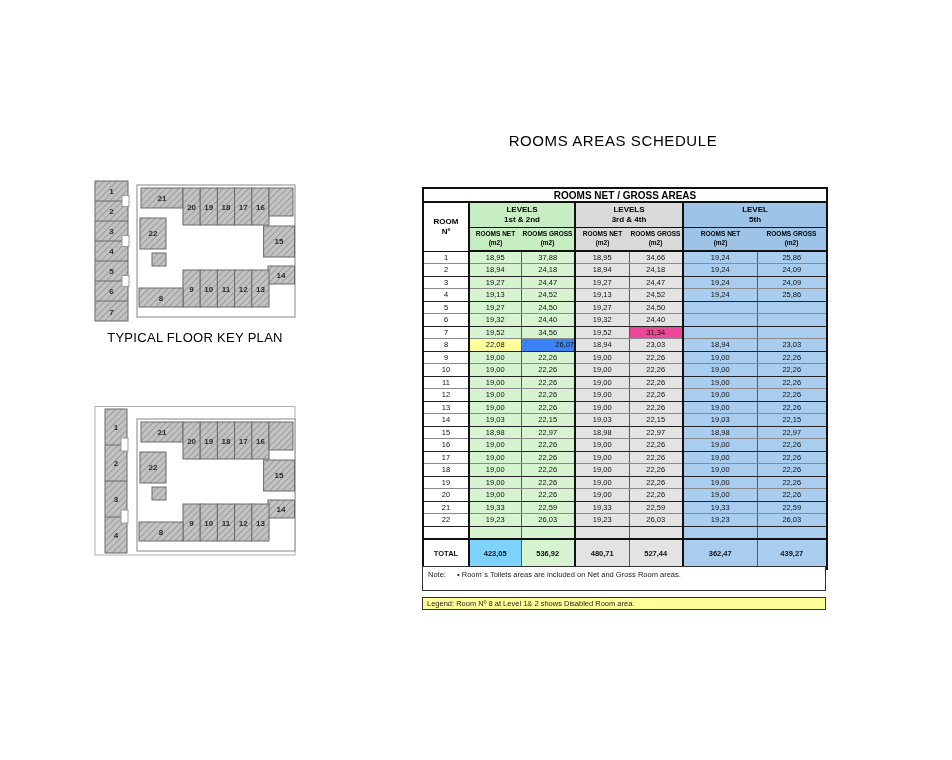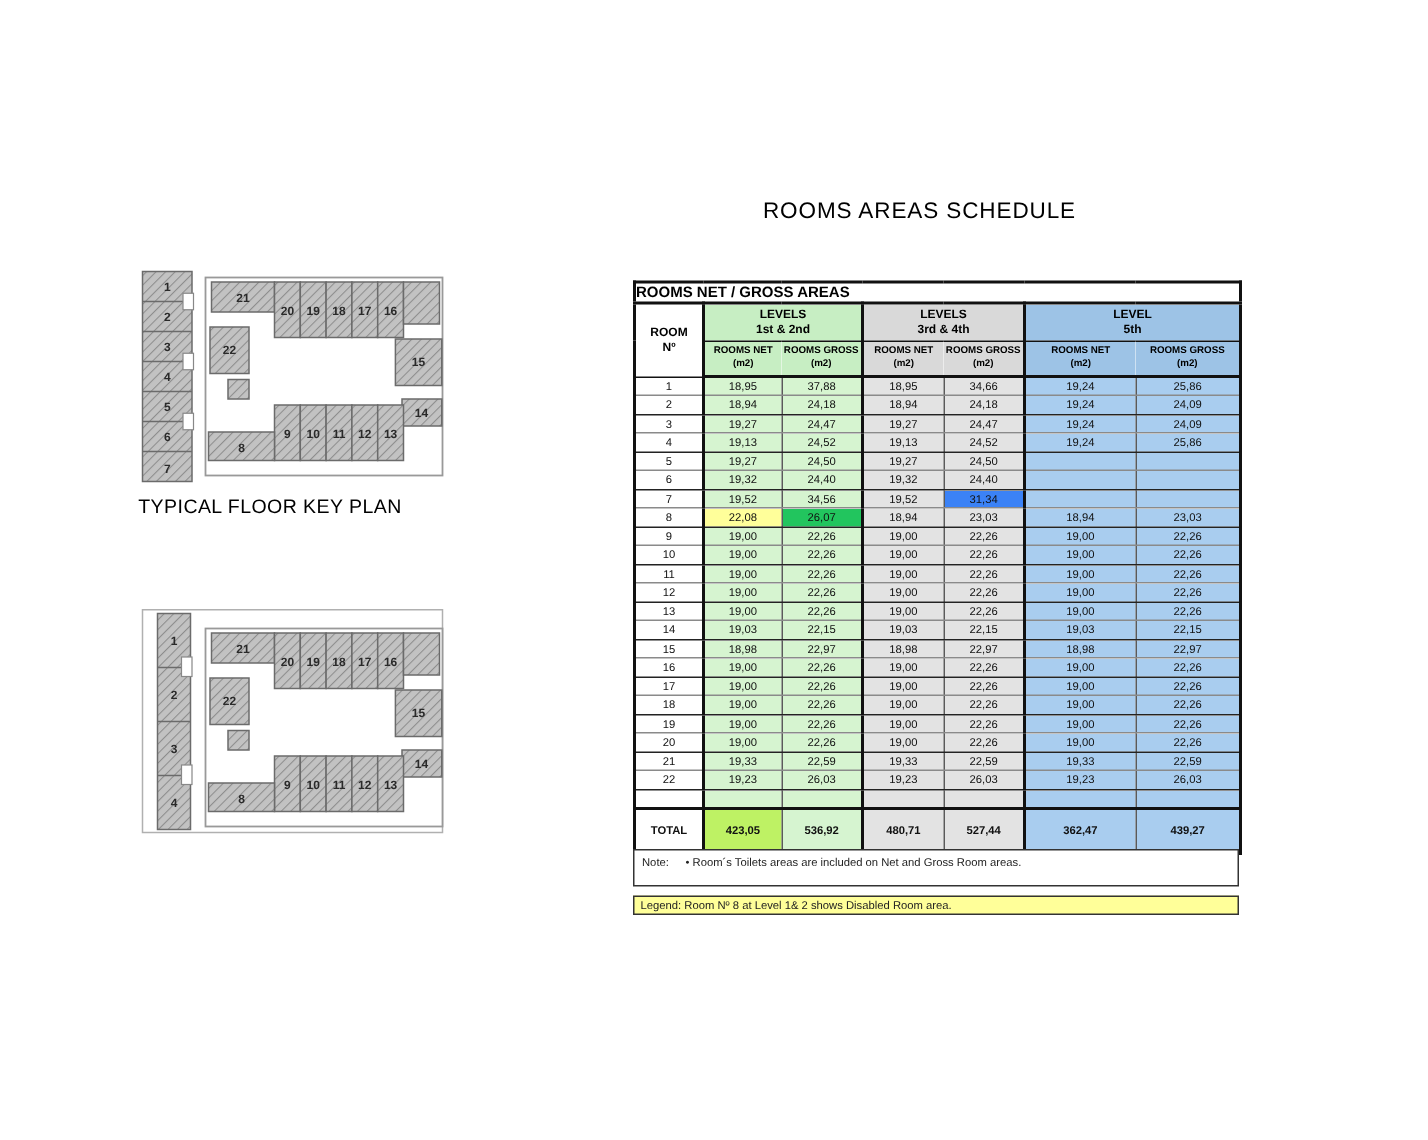--- a/index.html
+++ b/index.html
@@ -6,32 +6,32 @@
   html,body { width:952px; height:760px; background:#ffffff; font-family:"Liberation Sans", sans-serif; }
   .sheet { position:relative; width:952px; height:760px; background:#fff; overflow:hidden; }
 
   .page-title { position:absolute; left:422px; top:132px; width:382px; text-align:center;
     font-size:15px; letter-spacing:0.6px; color:#000; }
 
   
   .plan-svg { position:absolute; }
   #plan-typical { left:93px; top:179px; }
   #plan-level5  { left:93px; top:406px; }
-  .plan-caption { position:absolute; left:78px; width:204px; text-align:center;
+  .plan-caption { position:absolute; left:93px; width:204px; text-align:center;
     font-size:13px; color:#000; letter-spacing:0.3px; }
   #caption-typical { top:330px; }
   #caption-level5  { top:559px; }
   .room-label { font-size:8px; font-weight:bold; fill:#2a2a2a; text-anchor:middle; }
 
   
   table.rooms { position:absolute; left:422px; top:187px; width:404px;
     border-collapse:collapse; table-layout:fixed; border:2px solid #111; }
   table.rooms td { overflow:hidden; white-space:nowrap; }
 
-  tr.title-row td { height:14px; font-size:10px; font-weight:bold; text-align:left;
+  tr.title-row td { height:14px; font-size:10px; font-weight:bold; text-align:center;
     color:#000; background:#fff; border-bottom:2px solid #111; }
 
   tr.group-row td { height:25px; font-size:8px; font-weight:bold; text-align:center;
     line-height:1.25; color:#000; border-bottom:1px solid #111; vertical-align:middle; }
   td.room-head { font-size:7.5px; font-weight:bold; background:#fff; line-height:1.4; }
 
   tr.sub-row td { height:24px; font-size:6.5px; font-weight:bold; text-align:center;
     line-height:1.35; color:#000; border-bottom:2px solid #111; vertical-align:middle; }
 
   tbody td, tfoot td { height:12.5px; font-size:7.5px; text-align:center; color:#111;
@@ -295,28 +295,28 @@
           <td style="background: rgb(227, 227, 227);">19,32</td>
           <td class="gsep" style="background: rgb(227, 227, 227);">24,40</td>
           <td style="background: rgb(169, 205, 239);"></td>
           <td style="background: rgb(169, 205, 239);"></td>
         </tr>
         <tr>
           <td class="room-col">7</td>
           <td style="background: rgb(214, 244, 208);">19,52</td>
           <td class="gsep" style="background: rgb(214, 244, 208);">34,56</td>
           <td style="background: rgb(227, 227, 227);">19,52</td>
-          <td class="gsep" style="background: #3b82f6;">31,34</td>
+          <td class="gsep" style="background: #ec4899;">31,34</td>
           <td style="background: rgb(169, 205, 239);"></td>
           <td style="background: rgb(169, 205, 239);"></td>
         </tr>
         <tr class="pair-end">
           <td class="room-col">8</td>
           <td style="background: rgb(255, 255, 154);">22,08</td>
-          <td class="gsep" style="background: #22c55e;">26,07</td>
+          <td class="gsep" style="background: #3b82f6; text-align: right;">26,07</td>
           <td style="background: rgb(227, 227, 227);">18,94</td>
           <td class="gsep" style="background: rgb(227, 227, 227);">23,03</td>
           <td style="background: rgb(169, 205, 239);">18,94</td>
           <td style="background: rgb(169, 205, 239);">23,03</td>
         </tr>
         <tr>
           <td class="room-col">9</td>
           <td style="background: rgb(214, 244, 208);">19,00</td>
           <td class="gsep" style="background: rgb(214, 244, 208);">22,26</td>
           <td style="background: rgb(227, 227, 227);">19,00</td>
@@ -447,21 +447,21 @@
         <td class="room-col"></td>
         <td style="background: rgb(214, 244, 208);"></td>
         <td class="gsep" style="background: rgb(214, 244, 208);"></td>
         <td style="background: rgb(227, 227, 227);"></td>
         <td class="gsep" style="background: rgb(227, 227, 227);"></td>
         <td style="background: rgb(169, 205, 239);"></td>
         <td style="background: rgb(169, 205, 239);"></td>
       </tr>
       <tr class="total-row">
         <td class="room-col">TOTAL</td>
-        <td style="background: #bef264;">423,05</td>
+        <td style="background: #7dd3fc;">423,05</td>
         <td class="gsep" style="background: rgb(214, 244, 208);">536,92</td>
         <td style="background: rgb(227, 227, 227);">480,71</td>
         <td class="gsep" style="background: rgb(227, 227, 227);">527,44</td>
         <td style="background: rgb(169, 205, 239);">362,47</td>
         <td style="background: rgb(169, 205, 239);">439,27</td>
       </tr>
     </tfoot>
   </table>
 
   <div class="note-box">

